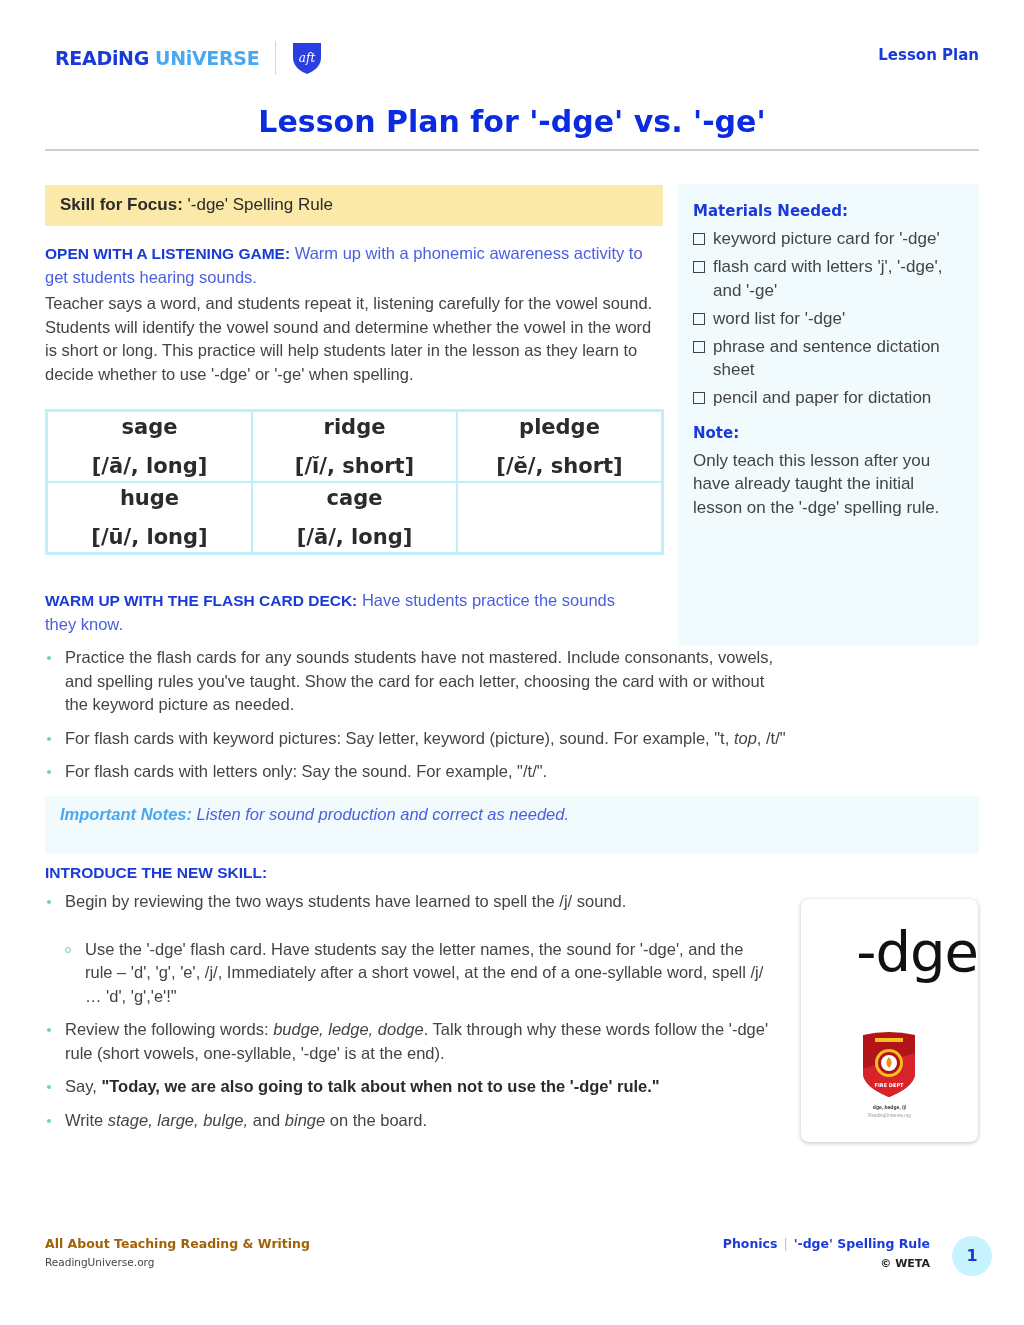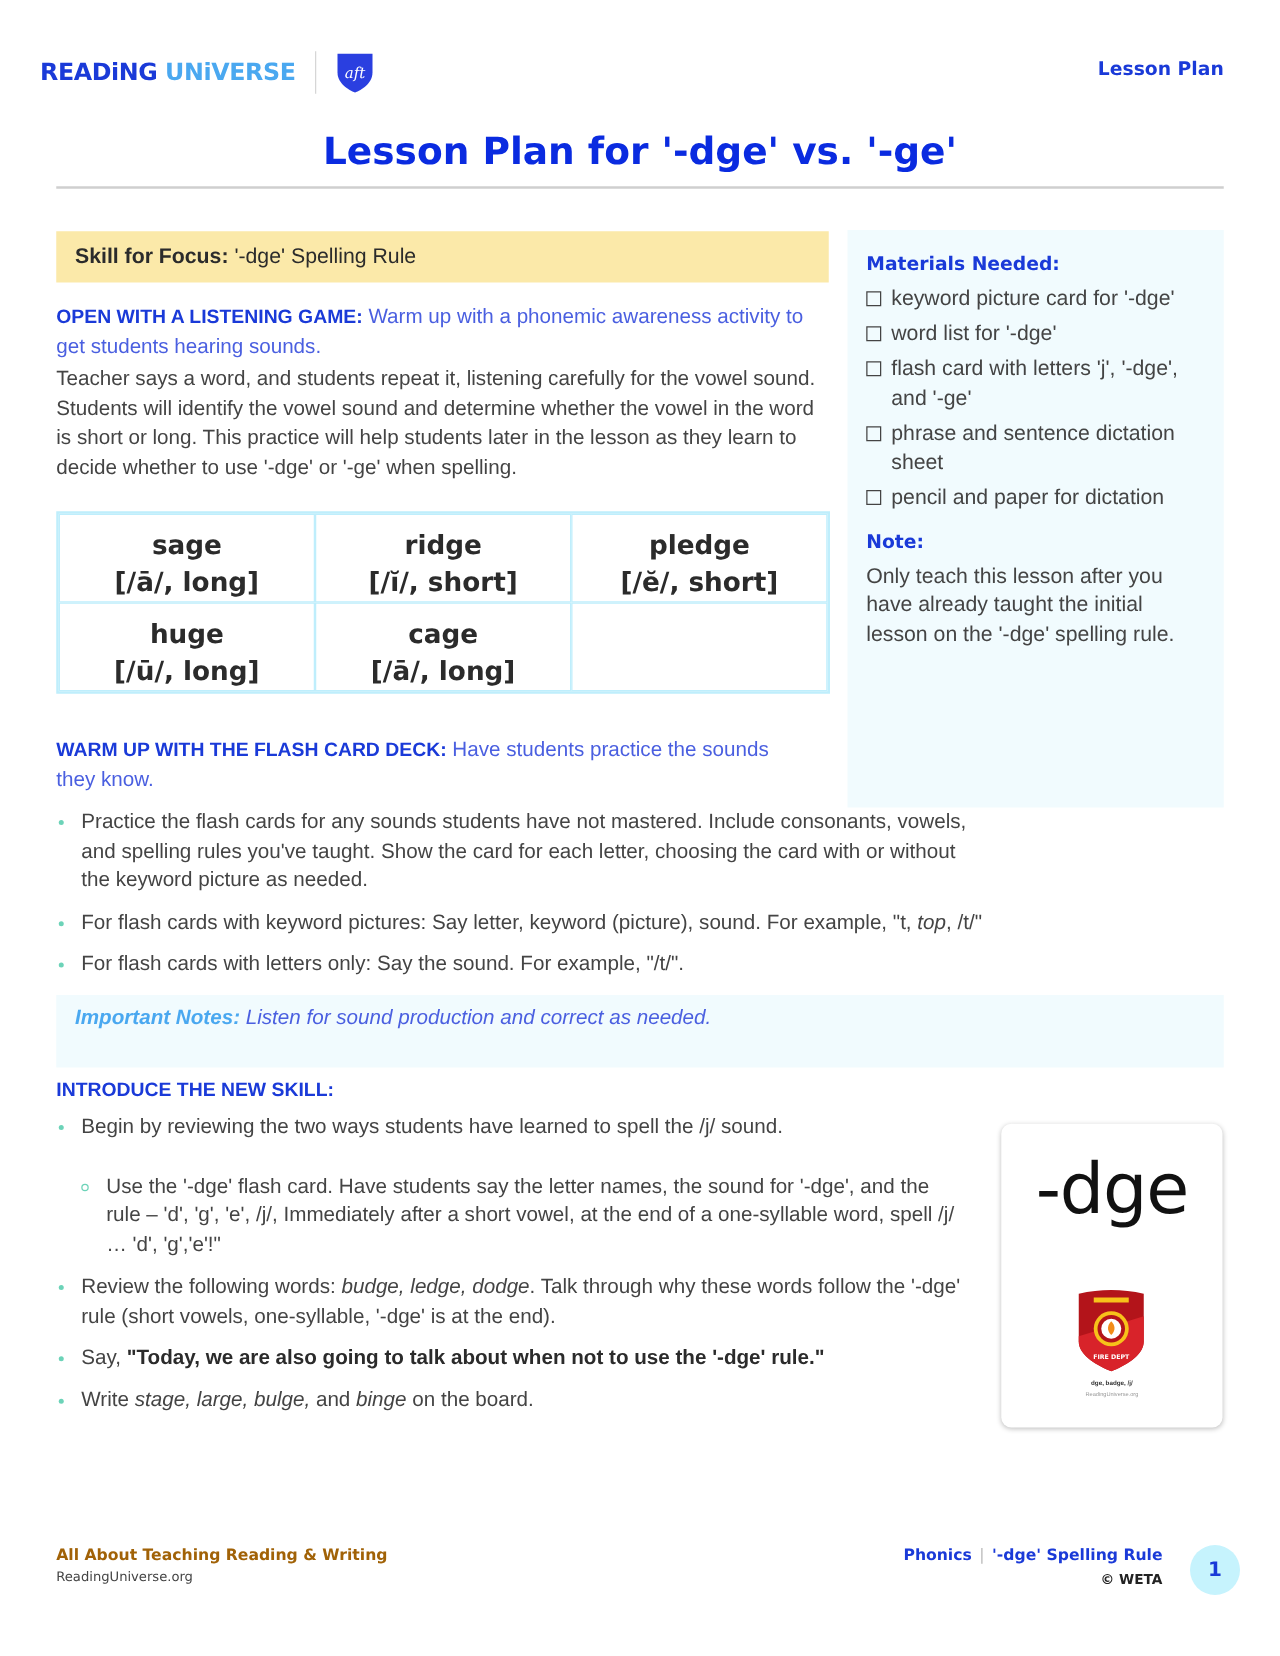--- a/index.html
+++ b/index.html
@@ -1,40 +1,40 @@
 <!DOCTYPE html>
 <html><head>
   <meta charset="utf-8">
   <style>
     * { box-sizing: border-box; margin: 0; padding: 0; }
     html, body { width: 1024px; height: 1325px; background: #ffffff; }
     body { position: relative; font-family: "Liberation Sans", sans-serif; color: #3d3d3d; overflow: hidden; }
 
     
-    .logo { position: absolute; left: 32px; top: 40px; display: flex; align-items: center; }
+    .logo { position: absolute; left: 55px; top: 40px; display: flex; align-items: center; }
     .logo-reading { font-family: "DejaVu Sans", sans-serif; font-weight: bold; font-size: 19px; color: #1a3ad8; letter-spacing: -0.3px; }
     .logo-universe { font-family: "DejaVu Sans", sans-serif; font-weight: bold; font-size: 19px; color: #4aa8f0; letter-spacing: -0.3px; margin-left: 6px; }
     .logo-divider { width: 1px; height: 34px; background: #d6d6d6; margin: 0 14px 0 16px; }
     .aft-shield { width: 34px; height: 36px; }
     .header-right { position: absolute; right: 45px; top: 46px; font-family: "DejaVu Sans", sans-serif; font-weight: bold; font-size: 15px; color: #1a3ad8; }
 
     .page-title { position: absolute; left: 0; width: 1024px; top: 104px; text-align: center; font-family: "DejaVu Sans", sans-serif; font-weight: bold; font-size: 30px; color: #0a2be0; }
     .title-rule { position: absolute; left: 45px; width: 934px; top: 149px; height: 2px; background: #cfcfcf; }
 
     
     .skill-banner { position: absolute; left: 45px; top: 185px; width: 618px; height: 41px; background: #fbe9a9; padding: 10px 15px; font-size: 17px; color: #2b2b2b; }
 
     .section { position: absolute; left: 45px; width: 615px; font-size: 16.5px; line-height: 23.5px; }
     .sec-head { color: #1a3ad8; font-weight: bold; font-size: 15.5px; }
     .sec-sub { color: #4a5fe0; }
     .para { color: #444; margin-top: 3px; }
 
     
     .word-table { position: absolute; left: 45px; top: 409px; width: 619px; height: 146px; border: 2px solid #bfeefc; display: grid; grid-template-columns: 1fr 1fr 1fr; grid-template-rows: 1fr 1fr; }
-    .word-cell { border: 1px solid #bfeefc; display: flex; flex-direction: column; align-items: center; justify-content: flex-end; font-family: "DejaVu Sans", sans-serif; font-weight: bold; font-size: 21px; line-height: 30px; color: #2b2b2b; }
+    .word-cell { border: 1px solid #bfeefc; display: flex; flex-direction: column; align-items: center; justify-content: space-between; font-family: "DejaVu Sans", sans-serif; font-weight: bold; font-size: 21px; line-height: 30px; color: #2b2b2b; }
 
     
     .sidebar { position: absolute; left: 678px; top: 184px; width: 301px; height: 462px; background: #f1fbfe; padding: 18px 15px; }
     .side-head { font-family: "DejaVu Sans", sans-serif; font-weight: bold; font-size: 15px; color: #1a3ad8; margin-bottom: 7px; }
     .mat-item { display: flex; font-size: 17px; line-height: 23.5px; color: #444; margin-bottom: 4.5px; }
     .checkbox { flex: none; width: 12px; height: 12px; border: 1.3px solid #444; margin-top: 6px; margin-right: 8px; }
     .note-head { margin-top: 14px; }
     .note-text { font-size: 17px; line-height: 23.5px; color: #444; }
 
     
@@ -44,21 +44,21 @@
     .bullets li .circ { position: absolute; left: 20px; top: 9px; width: 6px; height: 6px; border-radius: 50%; border: 1px solid #6cd3b8; }
     .bullets li.sub { padding-left: 40px; }
     .bold-quote { font-weight: bold; color: #2b2b2b; }
 
     
     .important { position: absolute; left: 45px; top: 796px; width: 934px; height: 58px; background: #f1fbfe; padding: 9px 15px; font-size: 16.5px; font-style: italic; color: #4a5fe0; }
     .important .lbl { color: #4aa8f0; font-weight: bold; }
 
     
     .flash-card { position: absolute; left: 801px; top: 899px; width: 177px; height: 243px; border-radius: 8px; background: #fff; box-shadow: 0 1px 4px rgba(0,0,0,0.25); }
-    .card-letters { position: absolute; top: 20px; left: 0; width: 100%; text-align: center; font-family: "DejaVu Sans", sans-serif; font-size: 56px; color: #111; letter-spacing: -1px; }
+    .card-letters { position: absolute; top: 20px; left: 0; width: 100%; text-align: right; font-family: "DejaVu Sans", sans-serif; font-size: 56px; color: #111; letter-spacing: -1px; }
     .card-badge { position: absolute; left: 58px; top: 130px; width: 60px; height: 70px; }
     .card-cap1 { position: absolute; top: 205px; width: 100%; text-align: center; font-size: 5px; font-weight: bold; color: #333; }
     .card-cap2 { position: absolute; top: 214px; width: 100%; text-align: center; font-size: 4.5px; color: #999; }
 
     
     .footer-left { position: absolute; left: 45px; top: 1236px; }
     .footer-tag { font-family: "DejaVu Sans", sans-serif; font-weight: bold; font-size: 12.5px; color: #a16207; }
     .footer-url { font-family: "DejaVu Sans", sans-serif; font-size: 10.5px; color: #444; margin-top: 5px; }
     .footer-right { position: absolute; right: 94px; top: 1236px; text-align: right; }
     .footer-crumb { font-family: "DejaVu Sans", sans-serif; font-weight: bold; font-size: 12.5px; color: #1a3ad8; }
@@ -124,25 +124,25 @@
 </div>
 
 <aside class="sidebar">
   <div class="side-head">Materials Needed:</div>
   <div class="mat-item">
     <span class="checkbox"></span>
     <span>keyword picture card for '-dge'</span>
   </div>
   <div class="mat-item">
     <span class="checkbox"></span>
+    <span>flash card with letters 'j', '-dge', and '-ge'</span>
+  </div>
+  <div class="mat-item">
+    <span class="checkbox"></span>
     <span>word list for '-dge'</span>
-  </div>
-  <div class="mat-item">
-    <span class="checkbox"></span>
-    <span>flash card with letters 'j', '-dge', and '-ge'</span>
   </div>
   <div class="mat-item">
     <span class="checkbox"></span>
     <span>phrase and sentence dictation sheet</span>
   </div>
   <div class="mat-item">
     <span class="checkbox"></span>
     <span>pencil and paper for dictation</span>
   </div>
   <div class="side-head note-head">Note:</div>

